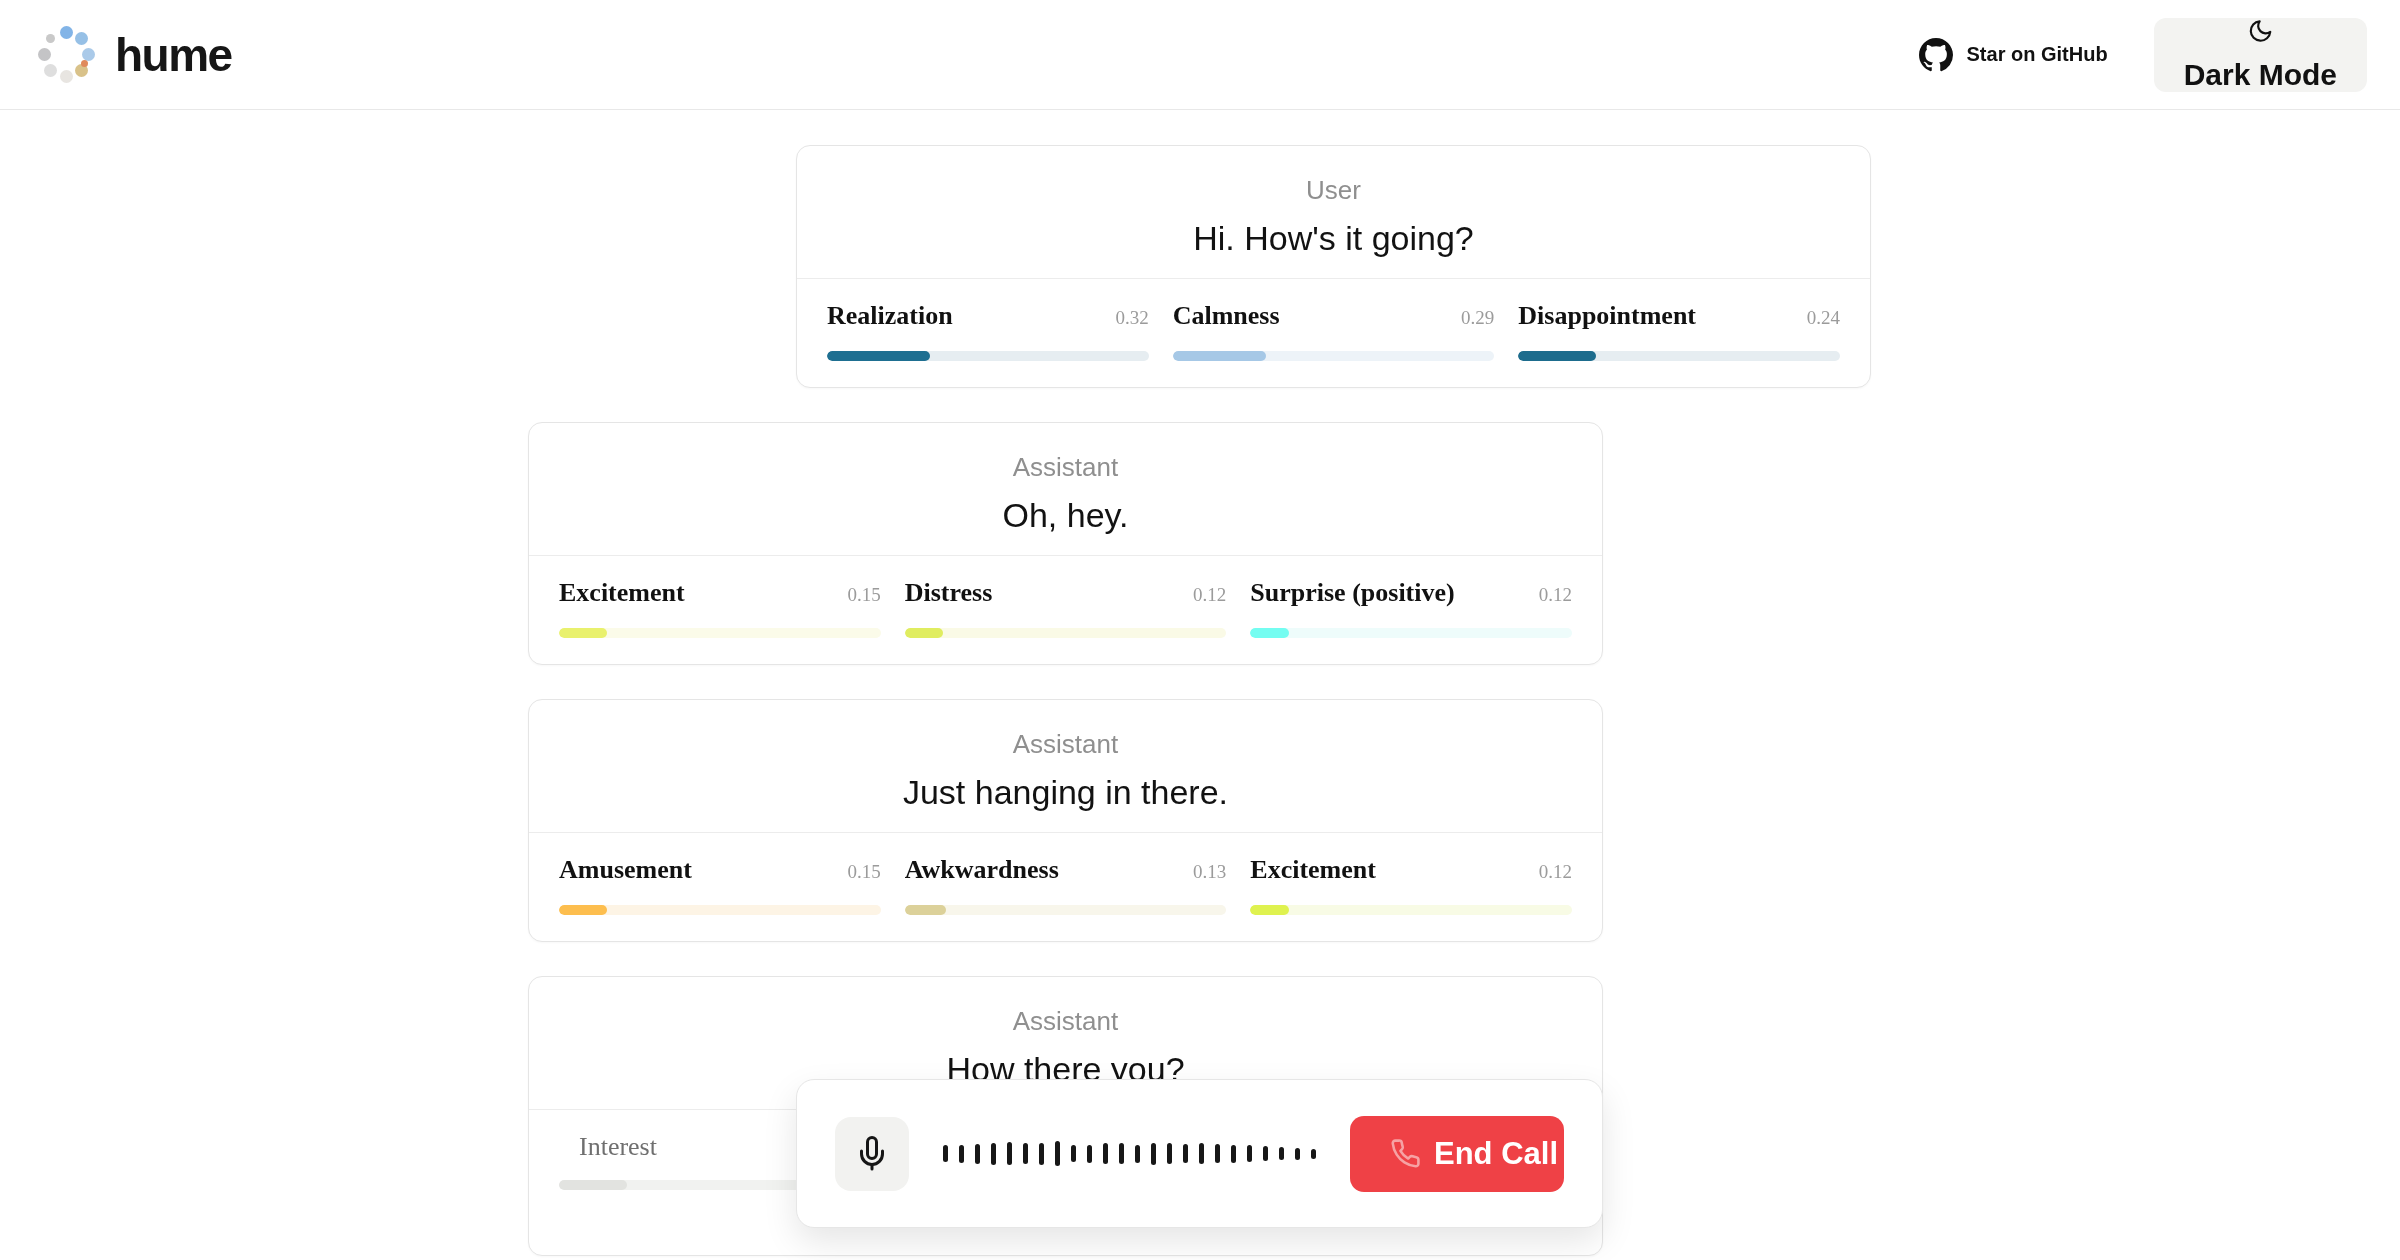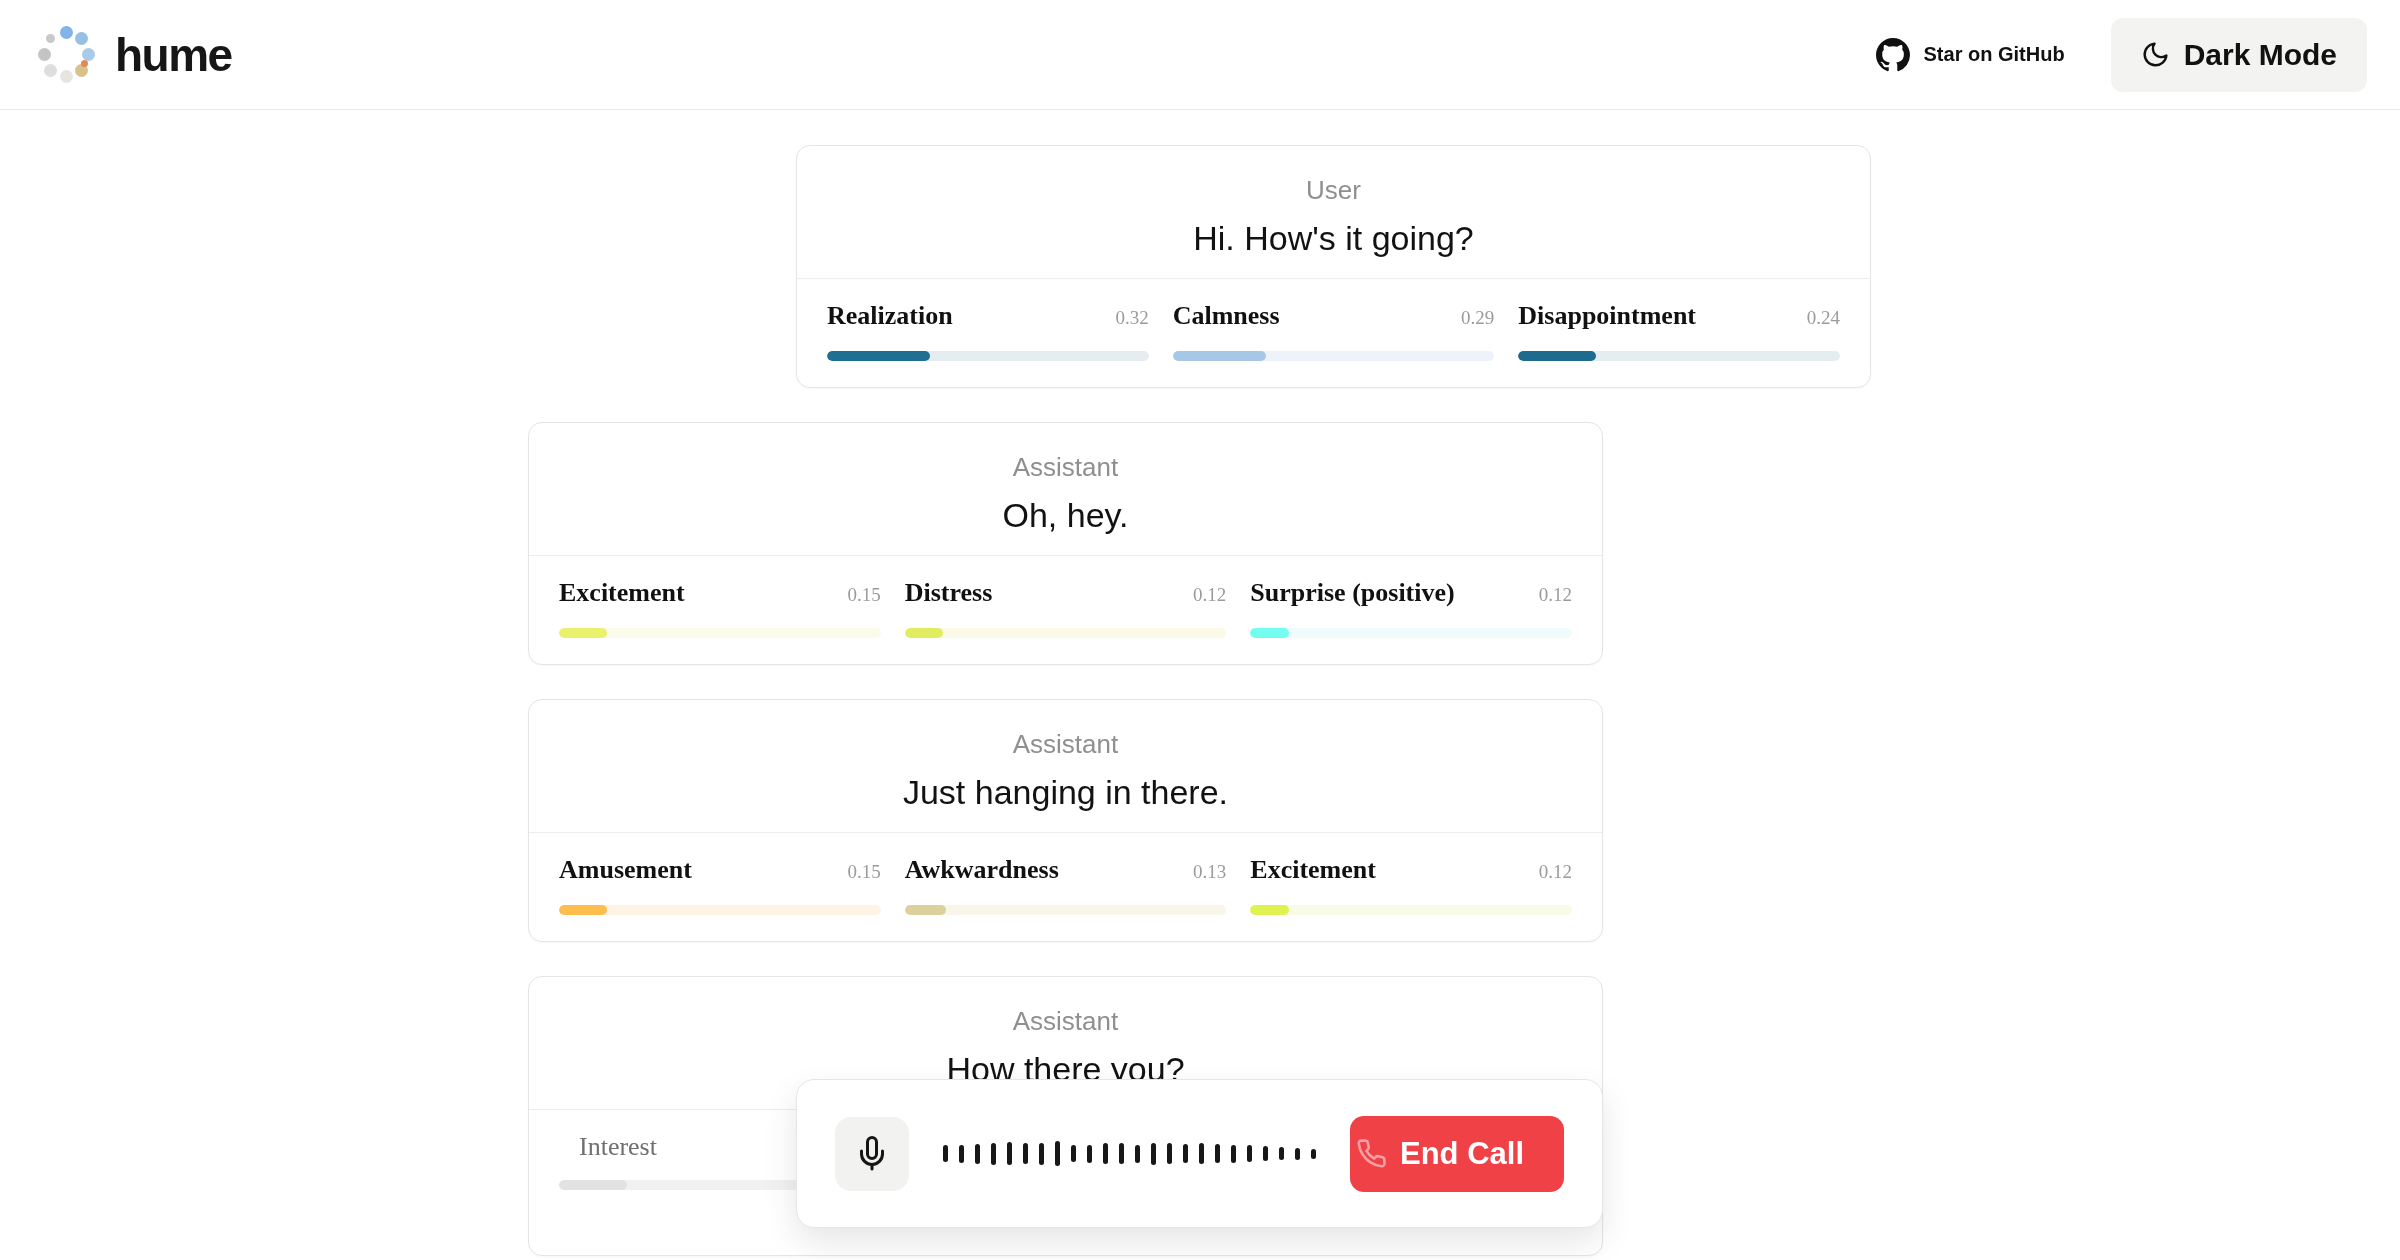--- a/index.html
+++ b/index.html
@@ -20,20 +20,21 @@
   .logo-mark span{position:absolute;border-radius:50%;}
   .logo-word{font-size:46px;font-weight:700;letter-spacing:-1.5px;color:#161616;}
   .header-spacer{flex:1;}
   .gh-link{display:flex;align-items:center;gap:14px;cursor:pointer;margin-right:46px;}
   .gh-link svg{width:34px;height:34px;fill:#111111;}
   .gh-label{font-size:20px;font-weight:600;color:#111111;}
   .dark-btn{
     display:flex;align-items:center;gap:14px;height:74px;padding:0 30px;
     background:#f3f3f1;border:none;border-radius:12px;cursor:pointer;
     font-family:inherit;
+    flex-direction:column;
   }
   .dark-btn svg{width:29px;height:29px;stroke:#111111;fill:none;stroke-width:2;}
   .dark-label{font-size:30px;font-weight:600;color:#111111;}
   
   .chat{
     position:absolute;left:528px;top:145px;width:1343px;
     display:flex;flex-direction:column;gap:34px;
   }
   .card{
     width:1075px;box-sizing:border-box;
@@ -66,21 +67,21 @@
   }
   .mic-btn{
     width:74px;height:74px;flex:0 0 74px;border:none;border-radius:16px;
     background:#f2f2f0;display:flex;align-items:center;justify-content:center;cursor:pointer;
   }
   .mic-btn svg{width:36px;height:36px;stroke:#161616;fill:none;stroke-width:2;}
   .waveform{flex:1;display:flex;align-items:center;justify-content:center;gap:11px;}
   .wbar{width:5px;border-radius:3px;background:#171717;flex:0 0 5px;}
   .end-call-btn{
     width:214px;height:76px;flex:0 0 214px;border:none;border-radius:14px;
-    display:flex;align-items:center;justify-content:flex-start;gap:13px;cursor:pointer;
+    display:flex;align-items:center;justify-content:flex-end;gap:13px;cursor:pointer;
     font-family:inherit;
   }
   .end-call-btn svg{width:31px;height:31px;fill:none;stroke-width:2;}
   .end-call-label{font-size:31px;font-weight:700;color:#ffffff;}
 </style>
 </head>
 <body>
 
 <div class="header">
   <div class="logo">

